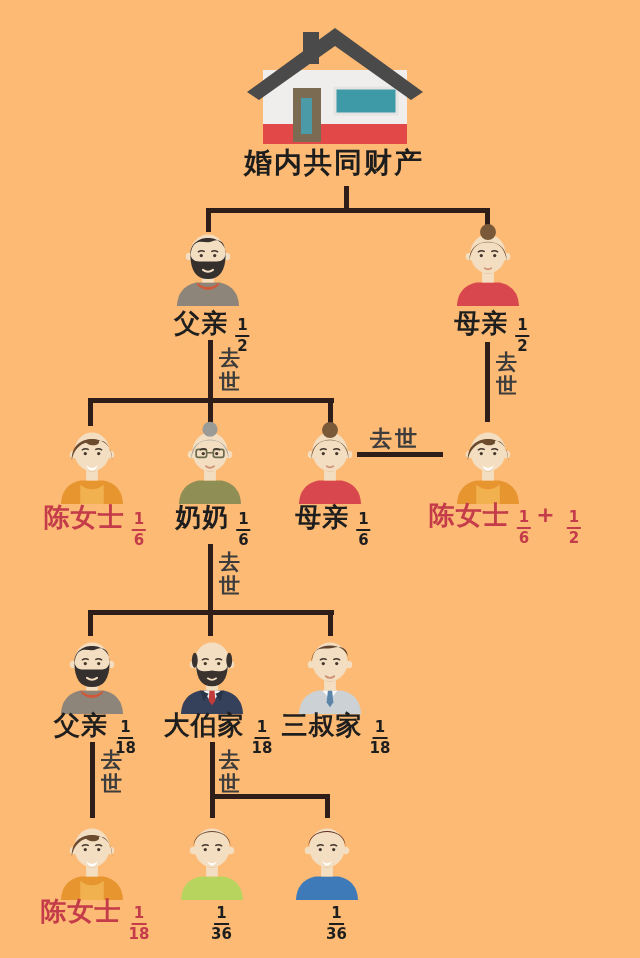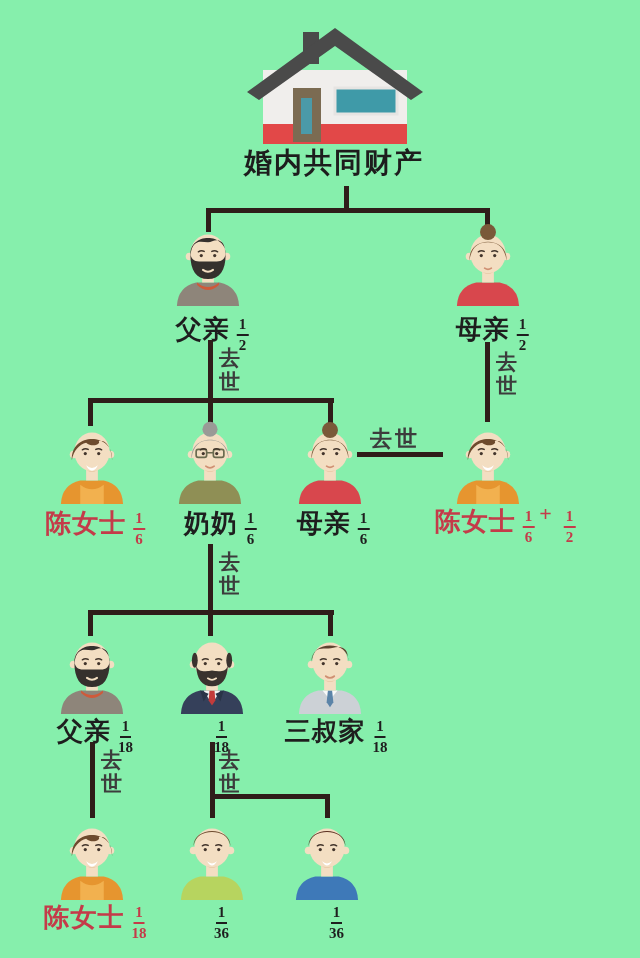--- a/index.html
+++ b/index.html
@@ -1,38 +1,38 @@
 <!DOCTYPE html>
 <html><head>
 <meta charset="utf-8">
 <style>
   html,body{margin:0;padding:0;background:#fcfcfc;}
   .canvas{
     position:relative;width:640px;height:958px;margin:0 auto;
-    background:#86efac;overflow:hidden;
+    background:#fdba74;overflow:hidden;
     font-family:"DejaVu Sans","Liberation Sans",sans-serif;
   }
   .title{
     position:absolute;transform:translateX(-50%);
     font-size:28px;font-weight:800;color:#1d1d1d;letter-spacing:2px;white-space:nowrap;
   }
   .line{position:absolute;background:#2f1d1a;}
   .dec-v{
     position:absolute;width:24px;font-size:21px;line-height:1.15;font-weight:700;
     color:#3c3c3c;word-break:break-all;text-align:left;
   }
   .dec-h{
     position:absolute;font-size:22px;font-weight:700;color:#3c3c3c;
     white-space:nowrap;letter-spacing:3px;
   }
   .house{position:absolute;left:245px;top:24px;width:180px;height:126px;}
   .pavatar{position:absolute;width:84px;height:84px;transform:translateX(-50%);}
   .plabel{
     position:absolute;transform:translateX(-50%);white-space:nowrap;
-    display:flex;align-items:center;font-weight:700;font-size:26px;color:#1e1e1e;font-family:Liberation Serif, serif;
+    display:flex;align-items:flex-start;font-weight:700;font-size:26px;color:#1e1e1e;
   }
   .plabel .nm{letter-spacing:1px;}
   .plabel.red{color:#c43b49;}
   .frac{
     display:inline-flex;flex-direction:column;align-items:center;
     line-height:1;font-size:15px;margin-left:7px;font-weight:700;
   }
   .frac .fn{border-bottom:2.5px solid currentColor;padding:0 2px 2px;}
   .frac .fd{padding-top:2px;}
   .plus{margin:0 5px;font-size:22px;}
@@ -196,21 +196,21 @@
         <path d="M38.5 35.5 q3.5 -2.5 7 -0.5" stroke="#42352c" stroke-width="1.7" fill="none" stroke-linecap="round"></path>
         <path d="M54.5 35 q3.5 -2 7 0.5" stroke="#42352c" stroke-width="1.7" fill="none" stroke-linecap="round"></path>
       </svg></div>
   <div class="plabel red" style="left:95px;top:500px">
     <span class="nm">陈女士</span>
       <span class="fracs"><span class="frac">
           <span class="fn">1</span>
           <span class="fd">6</span>
         </span></span>
   </div>
-  <div class="plabel" style="left:220px;top:500px">
+  <div class="plabel" style="left:213px;top:500px">
     <span class="nm">奶奶</span>
       <span class="fracs"><span class="frac">
           <span class="fn">1</span>
           <span class="fd">6</span>
         </span></span>
   </div>
   <div class="plabel" style="left:333px;top:500px">
     <span class="nm">母亲</span>
       <span class="fracs"><span class="frac">
           <span class="fn">1</span>
@@ -282,20 +282,21 @@
         <path d="M54.5 35 q3.5 -2 7 0.5" stroke="#42352c" stroke-width="1.7" fill="none" stroke-linecap="round"></path>
       </svg></div>
   <div class="plabel" style="left:95px;top:708px">
     <span class="nm">父亲</span>
       <span class="fracs"><span class="frac">
           <span class="fn">1</span>
           <span class="fd">18</span>
         </span></span>
   </div>
   <div class="plabel" style="left:218px;top:708px">
+    <span class="nm">大伯家</span>
       <span class="fracs"><span class="frac">
           <span class="fn">1</span>
           <span class="fd">18</span>
         </span></span>
   </div>
   <div class="plabel" style="left:336px;top:708px">
     <span class="nm">三叔家</span>
       <span class="fracs"><span class="frac">
           <span class="fn">1</span>
           <span class="fd">18</span>

